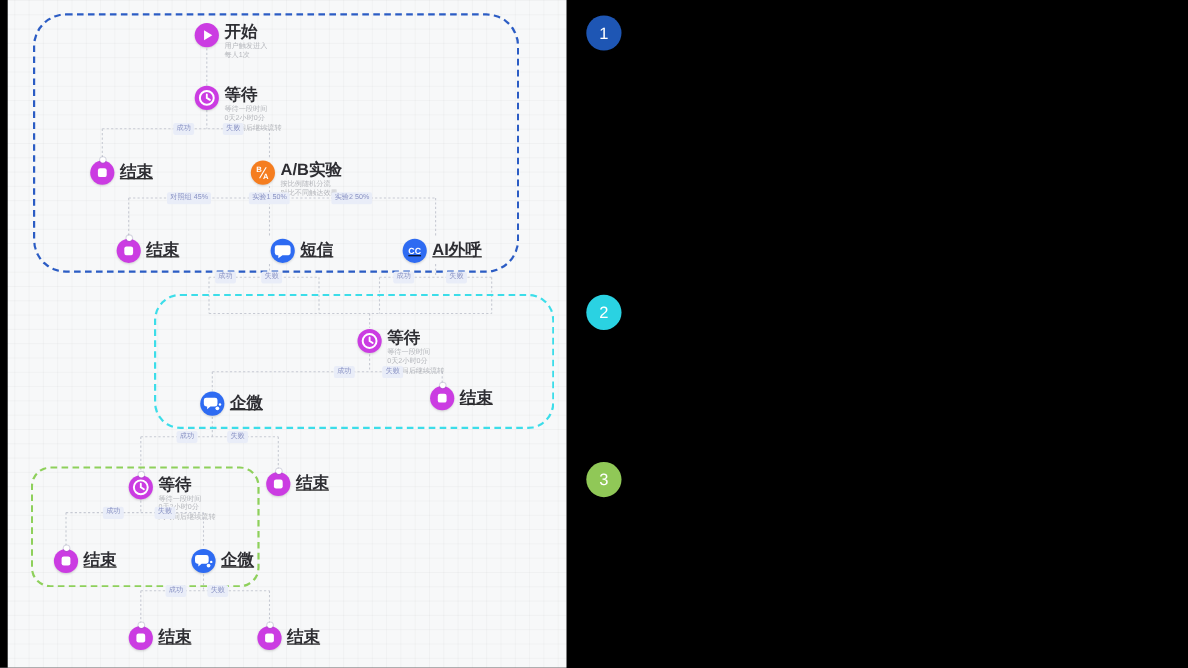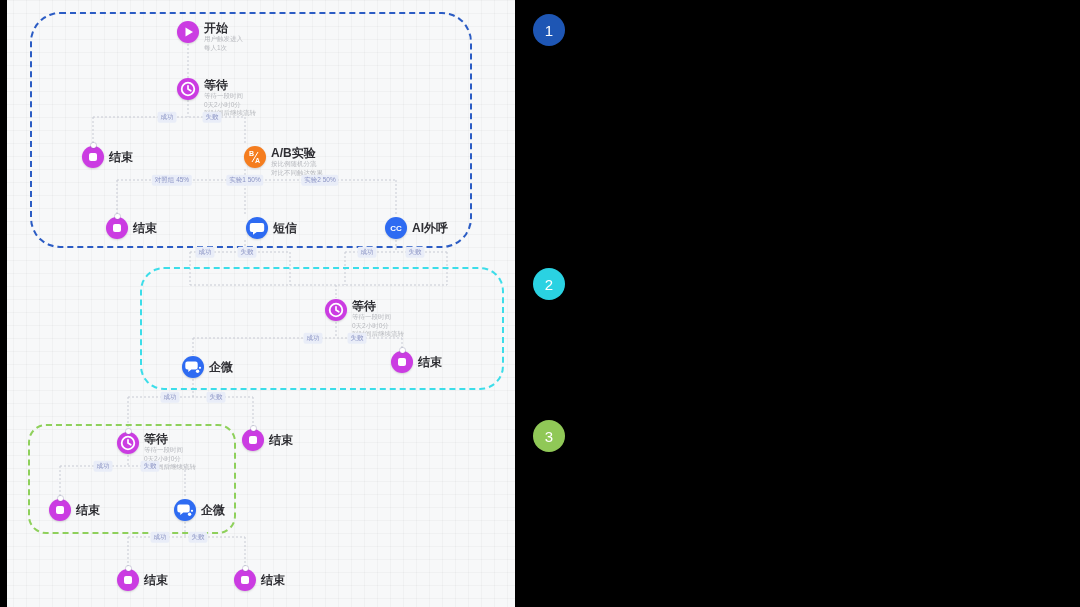--- a/index.html
+++ b/index.html
@@ -18,36 +18,36 @@
   }
   .leftbar{position:absolute;left:0;top:0;width:7px;height:607px;background:#000;}
   svg.edges{position:absolute;left:0;top:0;width:515px;height:607px;pointer-events:none;}
 
   .group{position:absolute;border:2px dashed;background:transparent;}
   .group1{left:30px;top:12px;width:438px;height:232px;border-color:#2b5cc4;border-radius:30px;}
   .group2{left:140px;top:267px;width:360px;height:119px;border-color:#3cdde9;border-radius:24px;}
   .group3{left:28px;top:424px;width:204px;height:106px;border-color:#8ed05b;border-radius:18px;}
 
   .node{position:absolute;display:flex;gap:5px;align-items:flex-start;}
-  .node.c{align-items:center;}
+  .node.c{align-items:center;text-decoration:underline;}
   .ic{
     position:relative;width:22px;height:22px;border-radius:50%;flex:none;
     display:flex;align-items:center;justify-content:center;
     box-shadow:0 1px 2px rgba(0,0,0,0.15);
   }
   .magenta{background:#cb3ce2;}
   .blue{background:#2e6bf2;}
   .orange{background:#f57d1f;}
   .ic.handle::after{
     content:"";position:absolute;top:-3px;left:50%;margin-left:-2.5px;
     width:5px;height:5px;border-radius:50%;background:#fff;
     box-shadow:0 0 0 1px rgba(120,120,160,0.25);
   }
   .meta{padding-top:0;}
-  .nl{font-size:12px;font-weight:700;color:#2e2e33;line-height:1.2;white-space:nowrap;}
+  .nl{font-size:15px;font-weight:700;color:#2e2e33;line-height:1.2;white-space:nowrap;}
   .ns{font-size:6.5px;color:#b5b7bc;line-height:1.3;white-space:nowrap;}
   .cc-text{color:#fff;font-size:8px;font-weight:700;letter-spacing:0;}
 
   .badge{
     position:absolute;transform:translate(-50%,-50%);
     background:#e9edf8;color:#8a93c4;font-size:6.5px;line-height:1;
     padding:2px 3px;border-radius:2px;white-space:nowrap;
   }
 
   .marker{
@@ -114,21 +114,21 @@
     <div class="ic magenta handle">
       <svg width="22" height="22" viewBox="0 0 22 22">
           <rect x="7" y="7" width="8" height="8" rx="2" fill="#fff"></rect>
         </svg>
     </div>
     <div class="meta">
         <div class="nl">结束</div>
       </div>
   </div>
 
-  <div class="node" style="left:244px;top:146px">
+  <div class="node" style="left:228px;top:146px">
     <div class="ic orange">
       <svg width="22" height="22" viewBox="0 0 22 22">
         <text x="5" y="10" font-size="7" font-weight="bold" fill="#fff" font-family="Liberation Sans,sans-serif">B</text>
         <text x="11" y="17" font-size="7" font-weight="bold" fill="#fff" font-family="Liberation Sans,sans-serif">A</text>
         <path d="M14 6 L8 16" stroke="#fff" stroke-width="1"></path>
       </svg>
     </div>
     <div class="meta">
       <div class="nl">A/B实验</div>
       <div class="ns">按比例随机分流</div>
@@ -151,21 +151,21 @@
     <div class="ic blue">
       <svg width="22" height="22" viewBox="0 0 22 22">
           <path fill="#fff" d="M6 6h10a2.2 2.2 0 0 1 2.2 2.2v4.6A2.2 2.2 0 0 1 16 15h-5.2L7 17.8V15H6a2.2 2.2 0 0 1-2.2-2.2V8.2A2.2 2.2 0 0 1 6 6z"></path>
         </svg>
     </div>
     <div class="meta">
         <div class="nl">短信</div>
       </div>
   </div>
 
-  <div class="node c" style="left:385px;top:217px">
+  <div class="node c" style="left:366px;top:217px">
     <div class="ic blue">
       <span class="cc-text">CC</span>
     </div>
     <div class="meta">
         <div class="nl">AI外呼</div>
       </div>
   </div>
 
   <div class="node" style="left:325px;top:299px">
     <div class="ic magenta">

